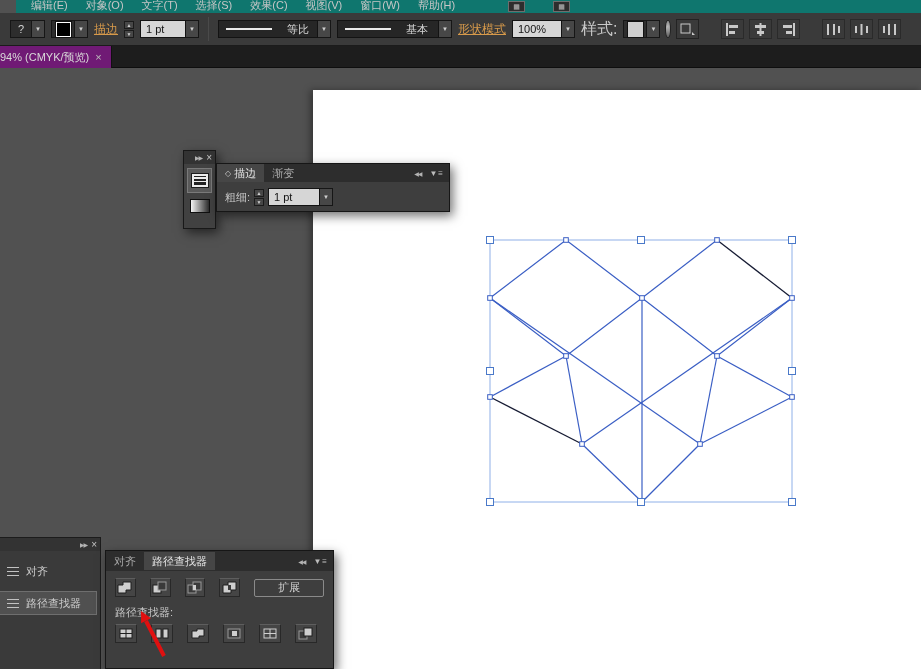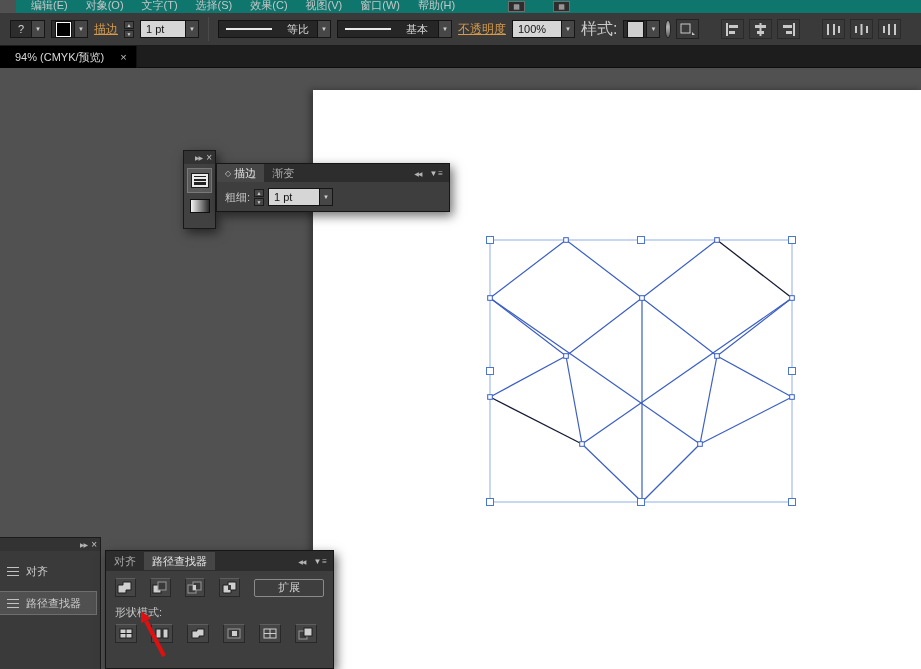--- a/index.html
+++ b/index.html
@@ -27,21 +27,21 @@
   .line-glyph{width:46px;height:2px;background:#e9e9e9;}
   .cb-label{color:#c9c9c9;font-size:16px;white-space:nowrap;}
   .circle-icon{width:16px;height:16px;border-radius:50%;background:radial-gradient(circle at 35% 35%,#b9b9b9,#5c5c5c);box-shadow:0 0 0 1px #222;cursor:pointer;}
   .cb-right{margin-left:auto;display:flex;align-items:center;gap:5px;margin-right:10px;}
   .icon-btn{width:23px;height:20px;background:#3a3a3a;border:1px solid #2a2a2a;display:flex;align-items:center;justify-content:center;cursor:pointer;}
   .icon-btn:nth-child(1){border-color:#232323;}
   .grp-gap{width:12px;}
 
   
   .tabbar{position:absolute;left:0;top:46px;width:100%;height:22px;background:#1d1d1d;border-bottom:1px solid #0e0e0e;z-index:20;}
-  .doc-tab{position:absolute;left:0;top:0;height:22px;background:#000000;color:#d9d9d9;font-size:11px;display:flex;align-items:center;gap:16px;padding:0 9px 0 15px;border-right:1px solid #111;cursor:pointer;}
+  .doc-tab{position:absolute;left:0;top:0;height:22px;background:#701a75;color:#d9d9d9;font-size:11px;display:flex;align-items:center;gap:6px;padding:0 9px 0 0;border-right:1px solid #111;cursor:pointer;}
   .tab-close{color:#bdbdbd;font-size:11px;cursor:pointer;}
 
   
   .canvas{position:absolute;left:0;top:68px;right:0;bottom:0;background:#515151;overflow:hidden;}
   .artboard{position:absolute;left:313px;top:22px;right:-2px;bottom:-2px;background:#ffffff;box-shadow:-3px 0 7px rgba(0,0,0,0.35);}
 
   .artwork-svg{position:absolute;left:484px;top:234px;z-index:5;}
 
   
   .panel-shadow{box-shadow:3px 4px 10px rgba(0,0,0,0.55);}
@@ -126,21 +126,21 @@
     </div>
     <div class="dd">▼</div>
   </div>
   <div style="display:flex">
     <div class="line-combo" style="width:102px">
       <span class="line-glyph"></span>
       <span>基本</span>
     </div>
     <div class="dd">▼</div>
   </div>
-  <span class="link">不透明度</span>
+  <span class="link">形状模式</span>
   <div style="display:flex">
     <div class="field" style="width:50px">100%</div>
     <div class="dd">▼</div>
   </div>
   <span class="cb-label">样式:</span>
   <div style="display:flex;align-items:center">
     <div class="cb-box" style="width:24px">
         <span class="swatch-light"></span>
       </div>
     <div class="dd">▼</div>
@@ -361,21 +361,21 @@
           </svg>
       </button>
       <button class="pf-btn">
         <svg width="16" height="13" viewBox="0 0 16 13">
             <path d="M1 4 H6 V1 H14 V9 H9 V12 H1 Z" fill="#cfcfcf" stroke="#1f1f1f"></path>
             <rect x="6" y="4" width="3" height="5" fill="#3a3a3a"></rect>
           </svg>
       </button>
       <button class="expand-btn">扩展</button>
     </div>
-    <div class="pf-label" style="margin-top:8px">形状模式:</div>
+    <div class="pf-label" style="margin-top:8px">路径查找器:</div>
     <div class="pfrow">
       <button class="pf-btn">
         <svg width="16" height="13" viewBox="0 0 16 13">
             <rect x="2" y="2" width="12" height="9" fill="#cfcfcf" stroke="#1f1f1f"></rect>
             <path d="M2 6.5 H14 M8 2 V11" stroke="#1f1f1f" fill="none"></path>
           </svg>
       </button>
       <button class="pf-btn">
         <svg width="16" height="13" viewBox="0 0 16 13">
             <rect x="2" y="2" width="5" height="9" fill="#cfcfcf" stroke="#1f1f1f"></rect>

